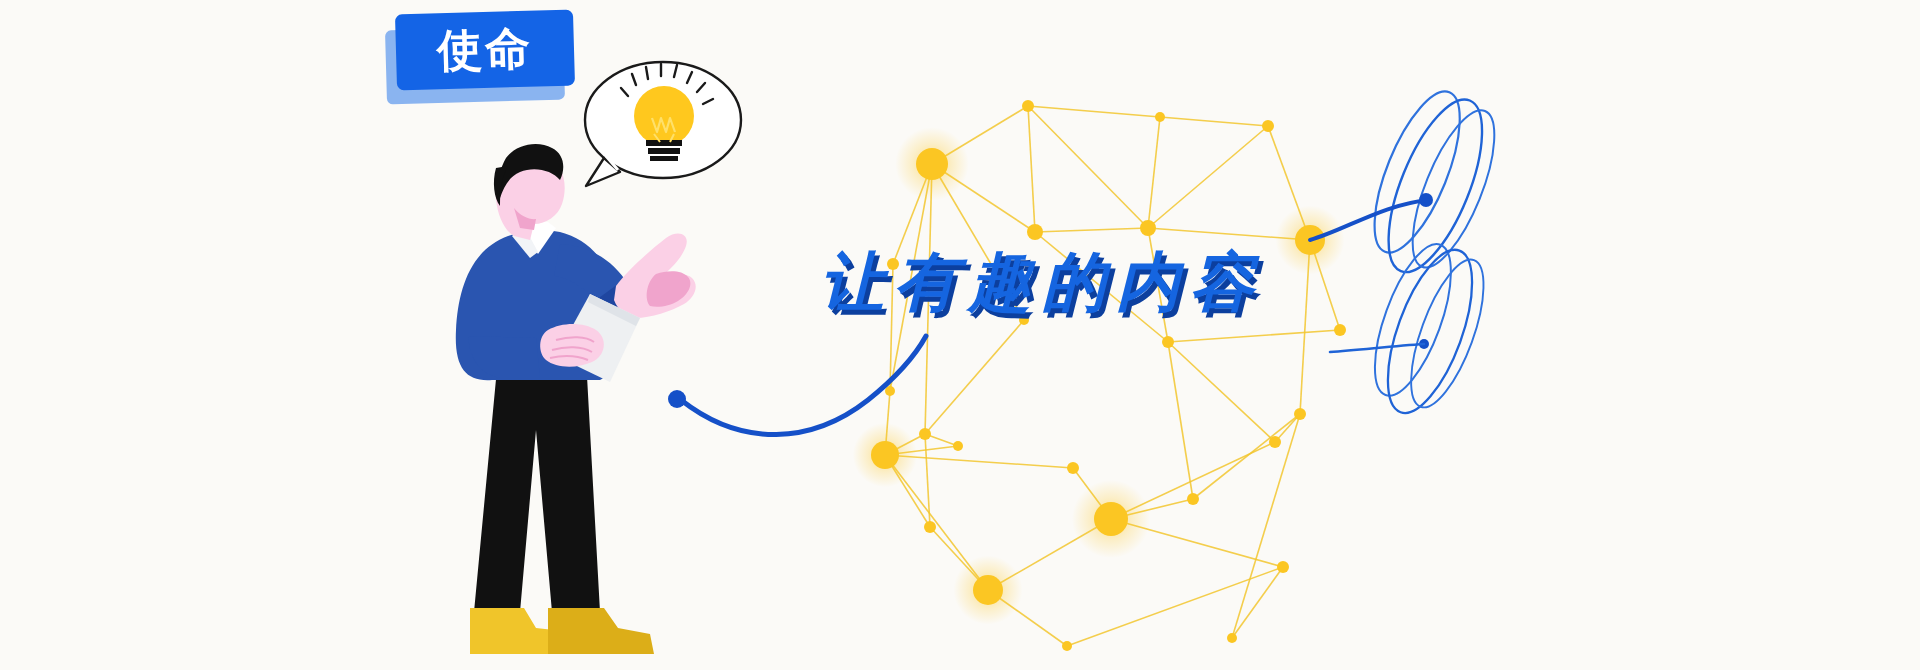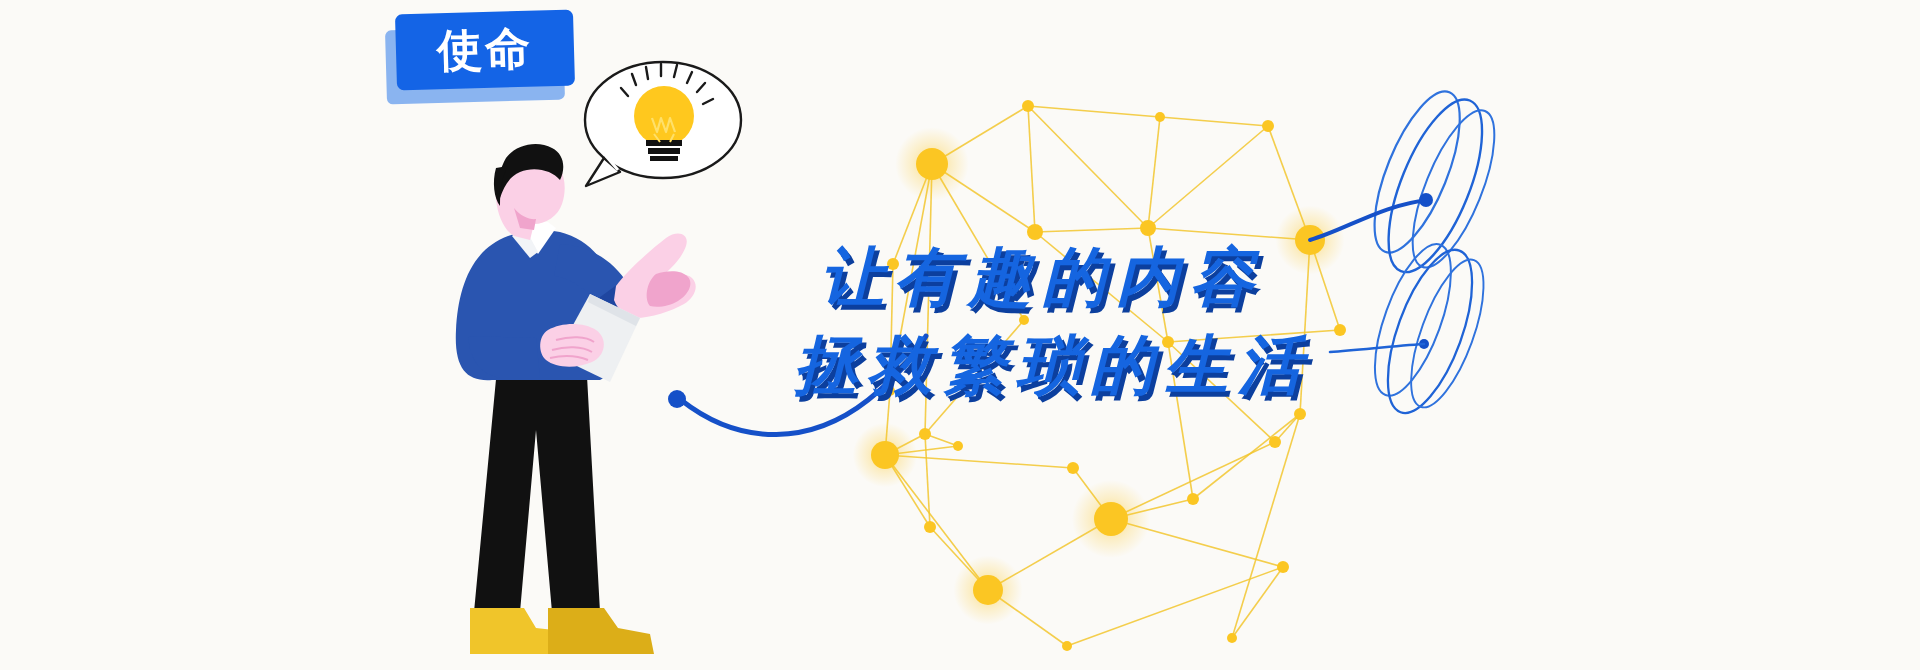--- a/index.html
+++ b/index.html
@@ -33,21 +33,21 @@
   }
 
   
   #headline{position:absolute;left:820px;top:250px;}
   .hl-line{
     position:relative;
     font-size:64px;font-weight:700;font-style:italic;
     letter-spacing:10px;
     line-height:1.03;
     white-space:nowrap;
-    font-family:Liberation Mono, monospace;
+    font-family:Liberation Sans, sans-serif;
     color:#1565e0;
     text-shadow:4px 5px 0 #0c3f9e;
   }
   #hl-line-2{margin-top:22px;margin-left:-26px;}
 </style>
 </head>
 <body>
 
 <div id="stage">
 
@@ -252,16 +252,15 @@
 
   <div id="badge-wrap">
     <div id="badge-shadow"></div>
     <div id="badge-main">
       <span id="badge-label">使命</span>
     </div>
   </div>
 
   <div id="headline">
     <div class="hl-line" id="hl-line-1">让有趣的内容</div>
-    <div class="hl-line" id="hl-line-2">拯救繁琐的生活</div>
   </div>
 
 </div>
 
 </body></html>

